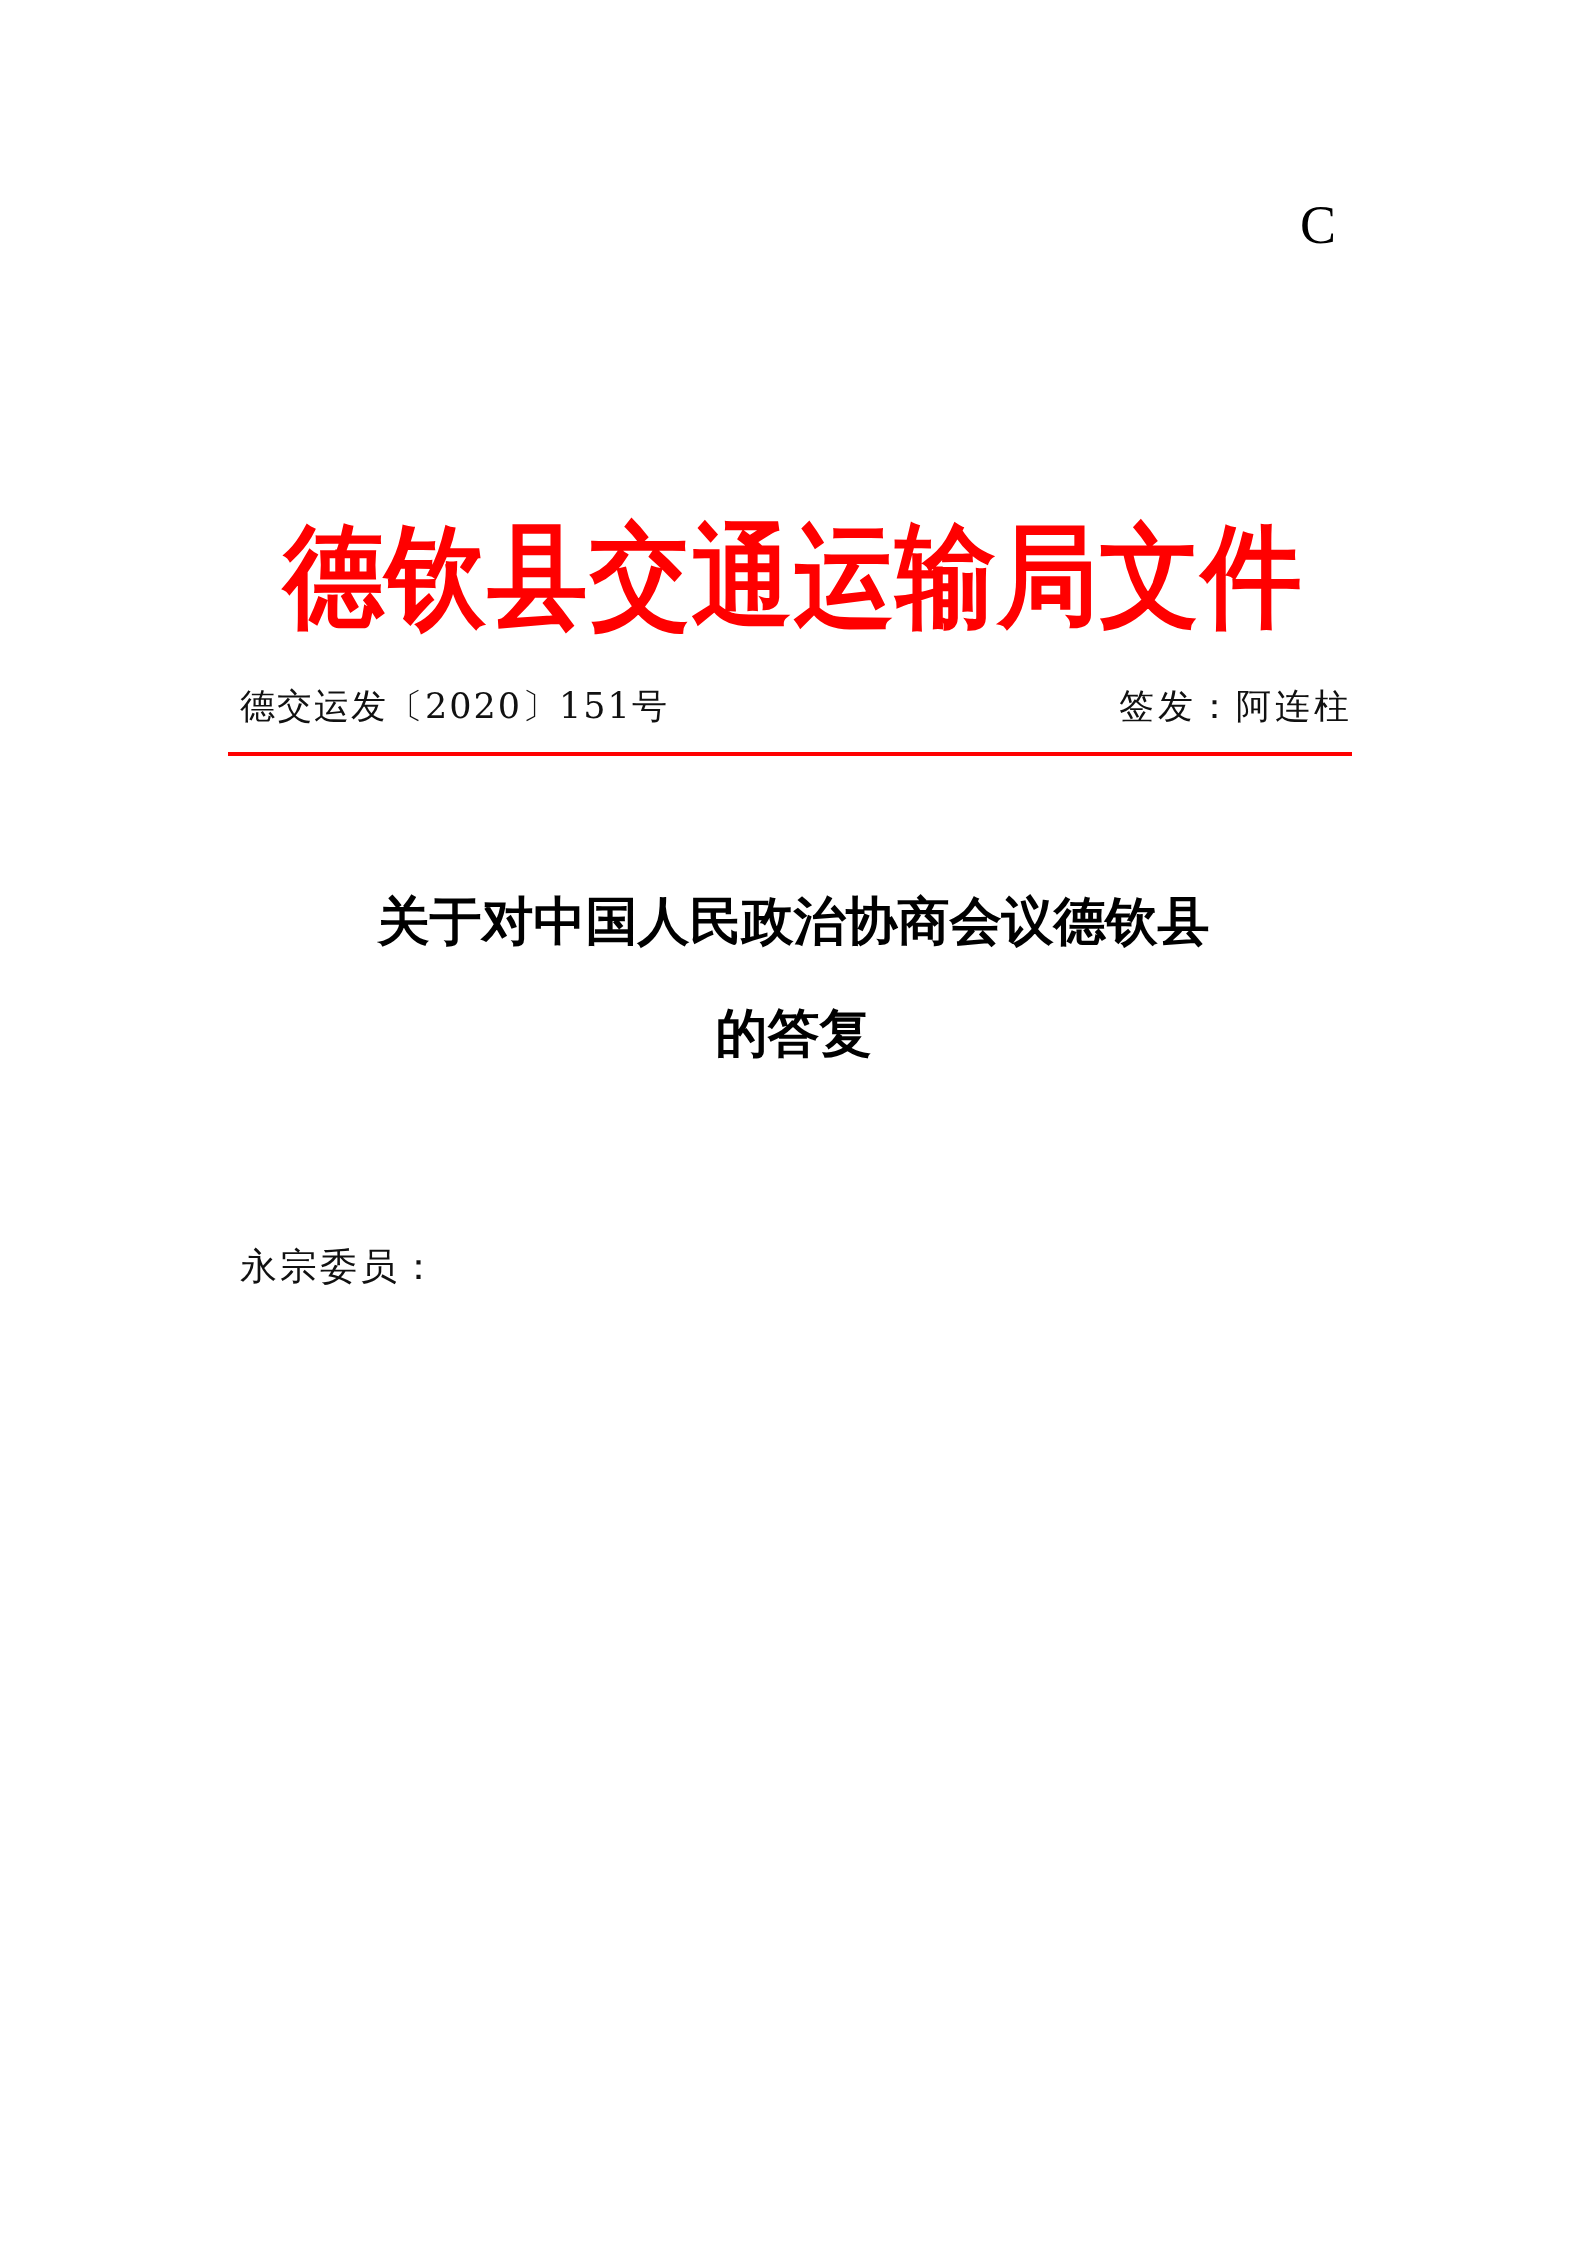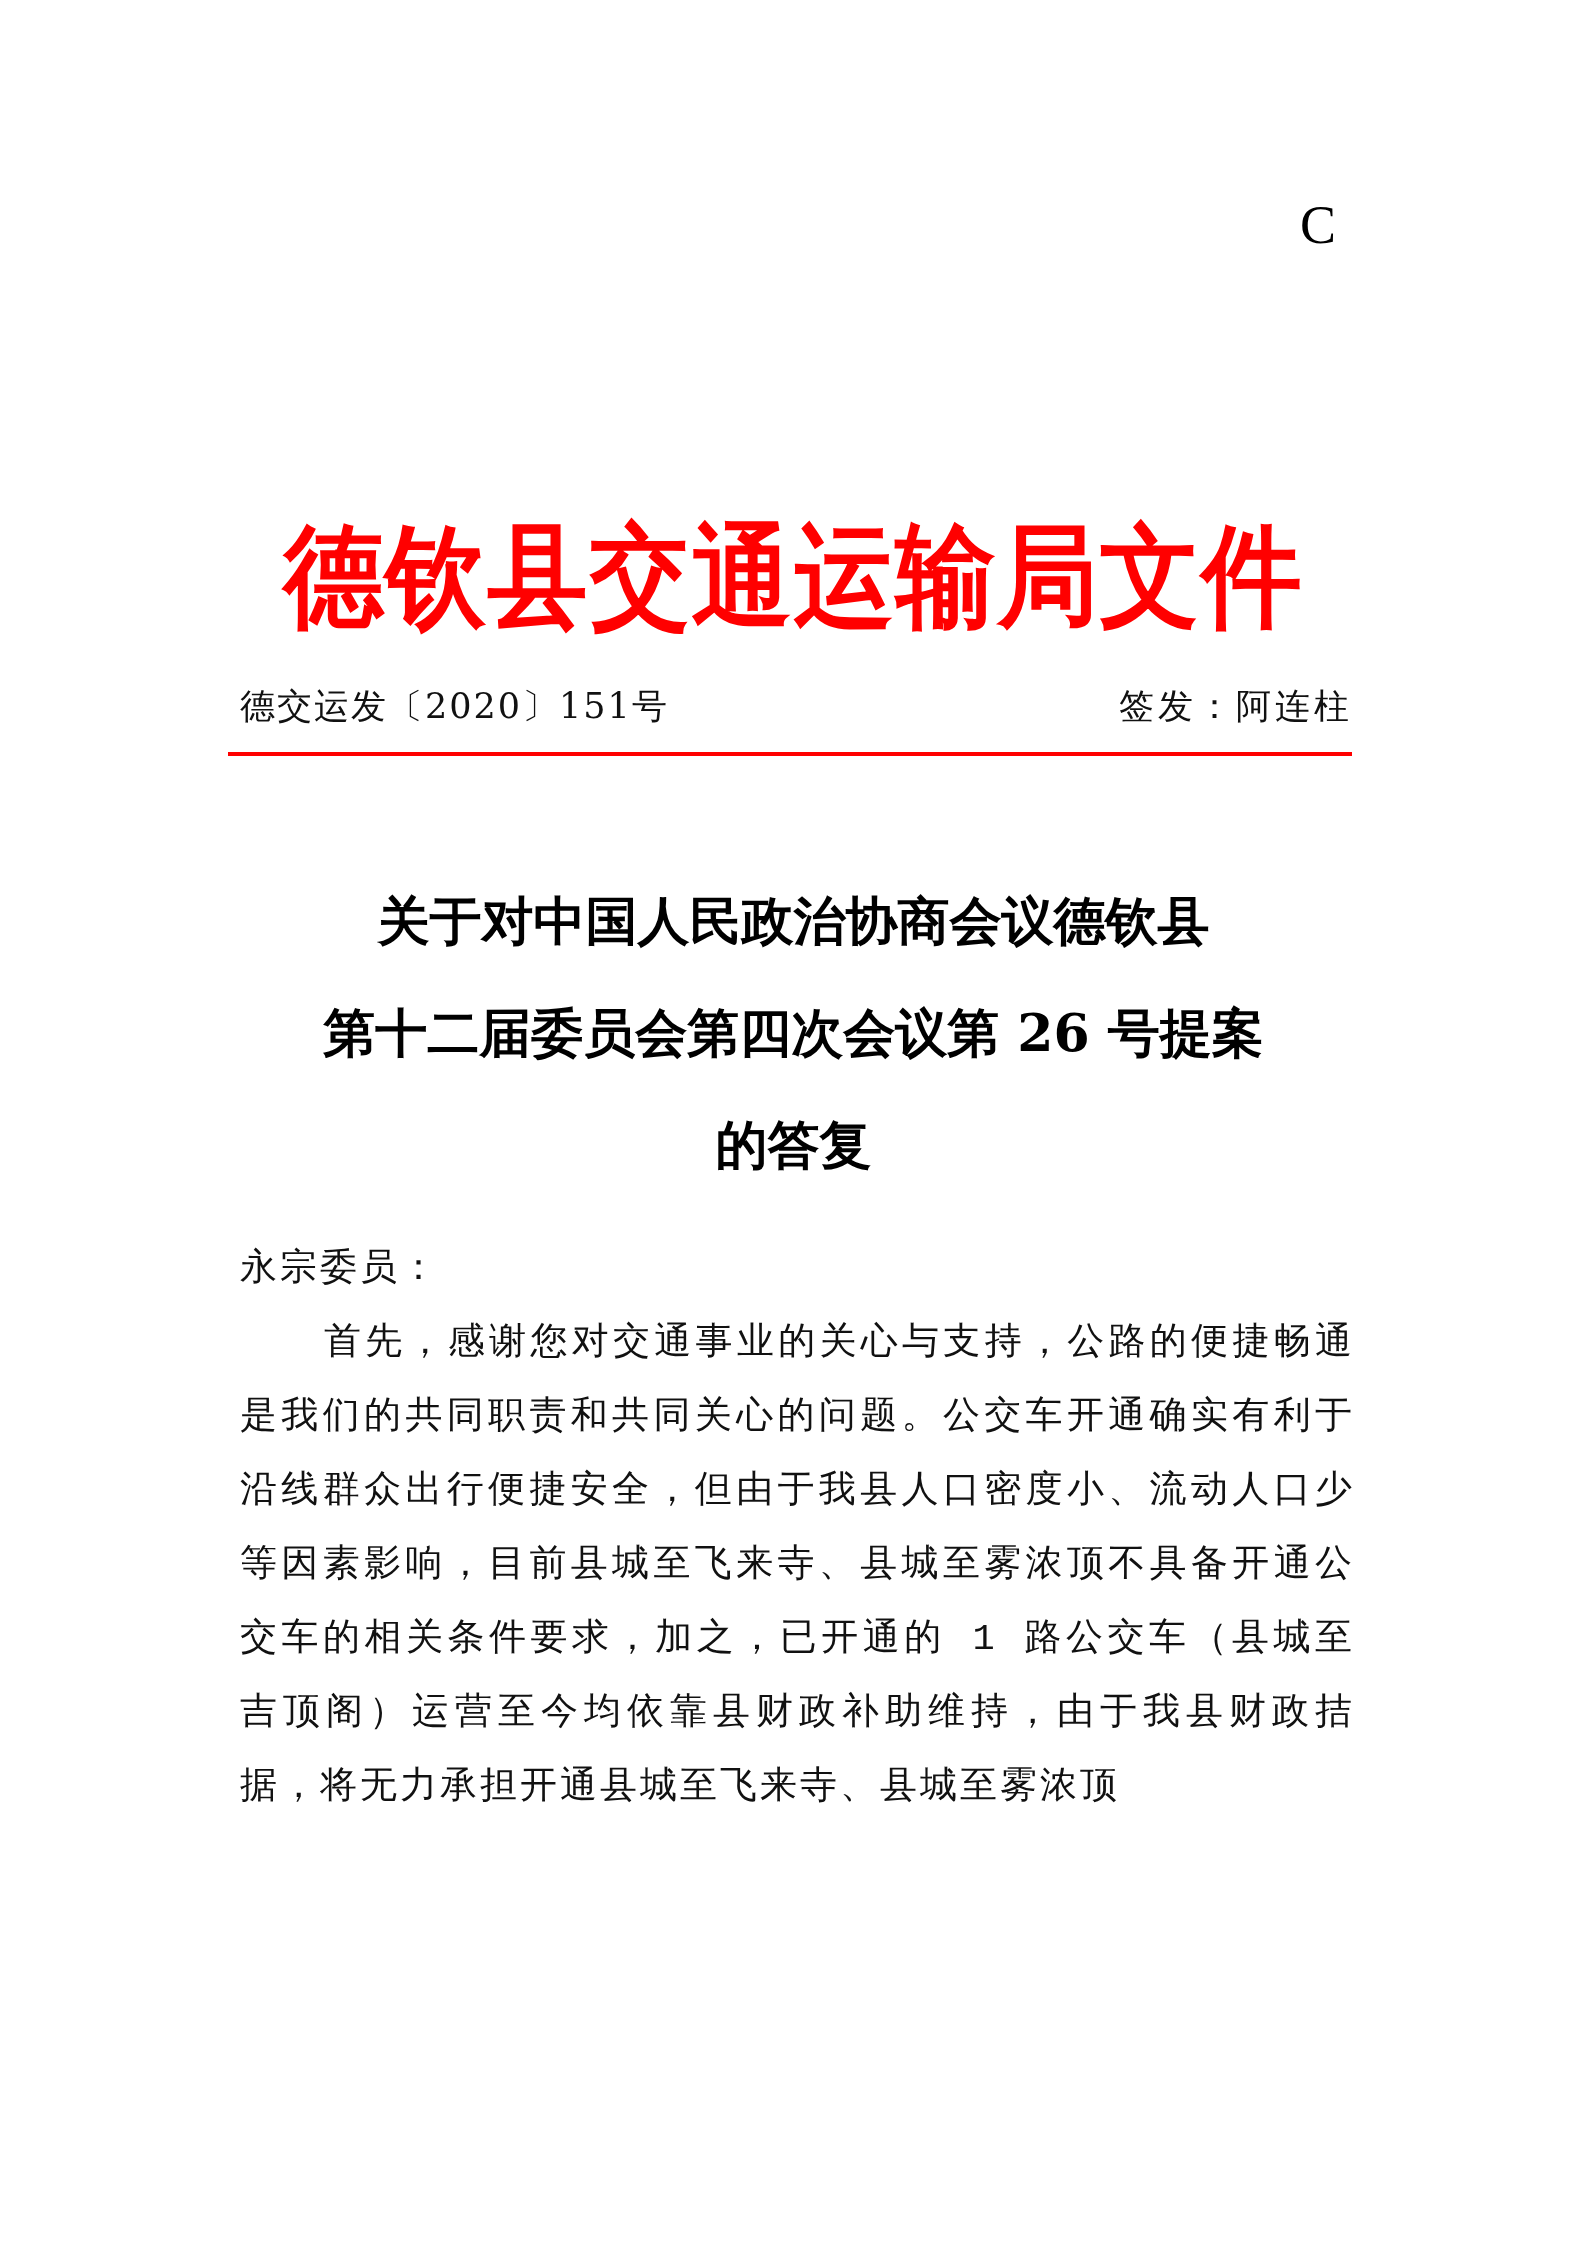--- a/index.html
+++ b/index.html
@@ -49,21 +49,19 @@
 
   <div class="docline">
     <span class="doc-no">德交运发〔2020〕151号</span>
     <span class="signer">签发：阿连柱</span>
   </div>
 
   <div class="red-rule"></div>
 
   <div class="title">
     <div>关于对中国人民政治协商会议德钦县</div>
-    <div>第十二届委员会第四次会议第 26 号提案</div>
     <div>的答复</div>
   </div>
 
   <div class="body">
     <p>永宗委员：</p>
-    <p class="indent">首先，感谢您对交通事业的关心与支持，公路的便捷畅通是我们的共同职责和共同关心的问题。公交车开通确实有利于沿线群众出行便捷安全，但由于我县人口密度小、流动人口少等因素影响，目前县城至飞来寺、县城至雾浓顶不具备开通公交车的相关条件要求，加之，已开通的 1 路公交车（县城至吉顶阁）运营至今均依靠县财政补助维持，由于我县财政拮据，将无力承担开通县城至飞来寺、县城至雾浓顶</p>
   </div>
 </div>
 
 </body></html>

